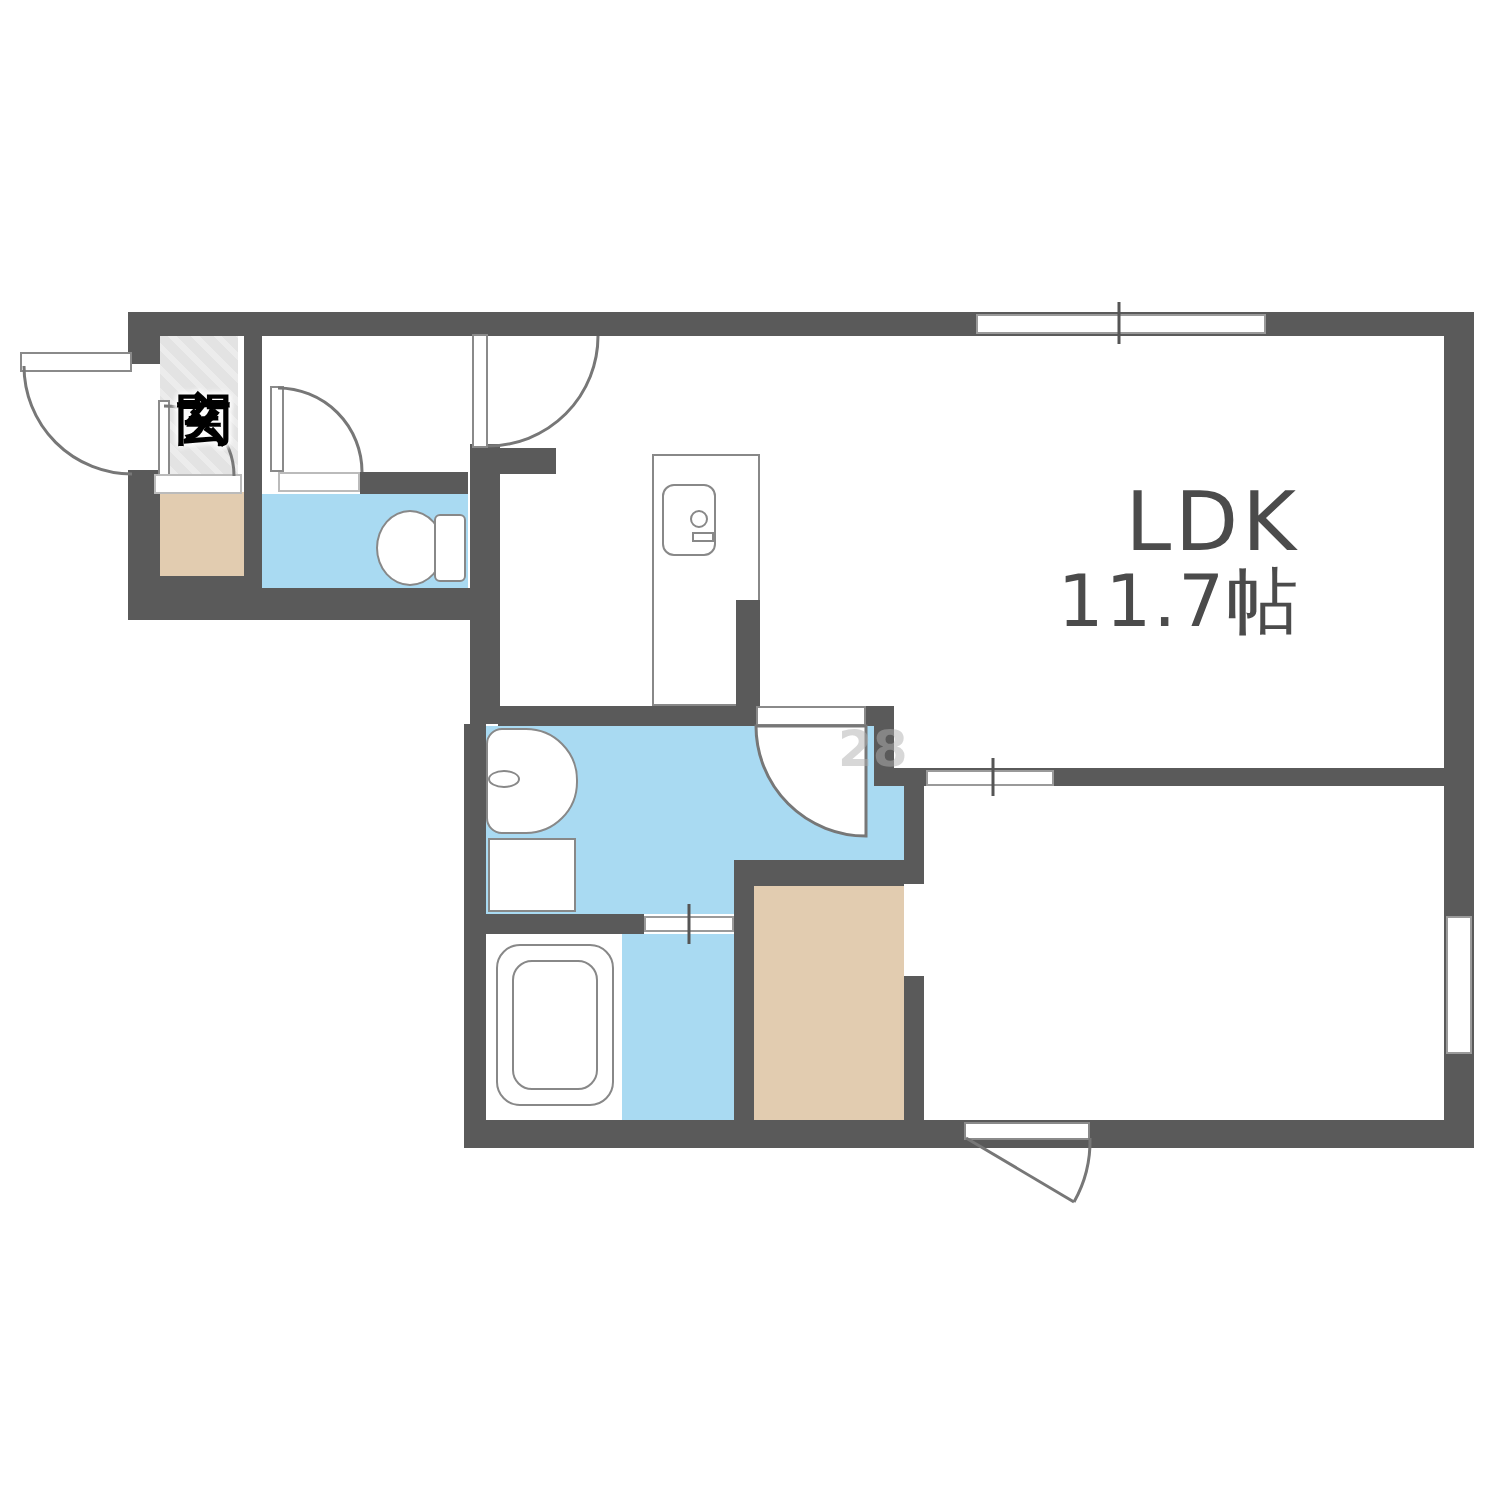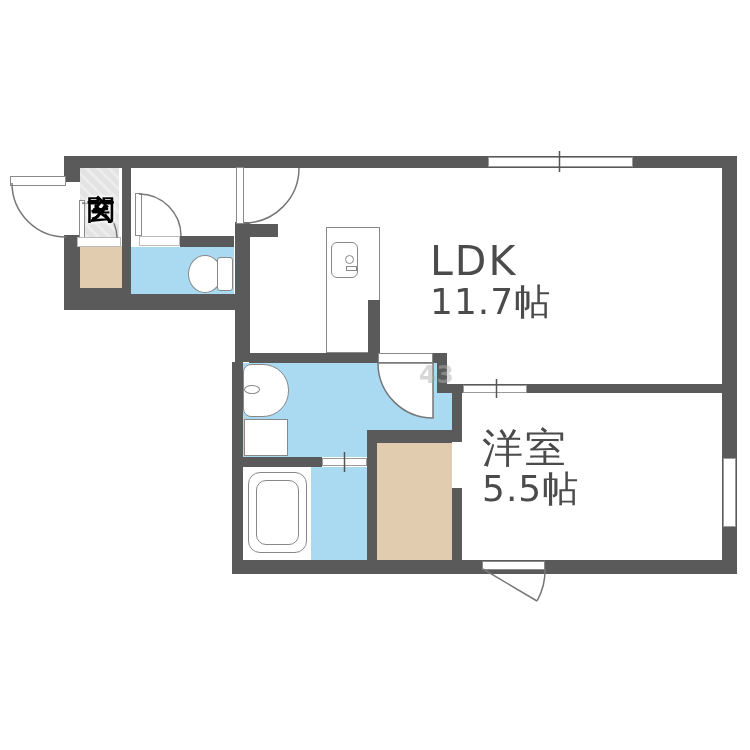--- a/index.html
+++ b/index.html
@@ -16,21 +16,21 @@
     background:repeating-linear-gradient(45deg,#e3e3e3 0 5px,#ececec 5px 8px);
   }
   .opening{position:absolute;background:#fff;z-index:3;}
   .leaf{position:absolute;background:#fff;border:1px solid #8a8a8a;box-sizing:border-box;z-index:3;}
   .slider{position:absolute;background:#fff;border:1px solid #9a9a9a;box-sizing:border-box;z-index:3;}
   .window{position:absolute;background:#fff;border:1px solid #9a9a9a;box-sizing:border-box;z-index:3;}
   .threshold{position:absolute;background:#fff;border:1px solid #bbb;box-sizing:border-box;z-index:3;}
   .fixture{position:absolute;background:#fff;border:1.5px solid var(--fixture-outline,#888);box-sizing:border-box;z-index:4;}
   .fixdark{position:absolute;background:var(--wall,#5a5a5a);z-index:4;}
   #arcs{position:absolute;left:0;top:0;z-index:5;pointer-events:none;}
-  .label{position:absolute;z-index:6;color:var(--label-text,#4b4b4b);text-align:left;line-height:1.08;}
+  .label{position:absolute;z-index:6;color:var(--label-text,#4b4b4b);text-align:right;line-height:1.08;}
   .label .big{font-size:41px;letter-spacing:2px;}
   .label .area{font-size:36px;letter-spacing:1px;}
   #entrance-label{
     writing-mode:vertical-rl;font-size:27px;font-weight:bold;letter-spacing:4px;
     text-shadow:0 0 3px #fff,0 0 3px #fff,0 0 4px #fff;z-index:6;
   }
   .watermark{position:absolute;z-index:7;color:rgba(175,175,175,0.5);white-space:nowrap;}
 </style>
 </head>
 <body>
@@ -104,21 +104,17 @@
     <path d="M 545 569 A 62 62 0 0 1 537 601" fill="none" stroke="#777" stroke-width="1.5"></path>
     <line x1="559.5" y1="151" x2="559.5" y2="172" stroke="#555" stroke-width="1.5"></line>
     <line x1="496.5" y1="379" x2="496.5" y2="398" stroke="#555" stroke-width="1.5"></line>
     <line x1="344.5" y1="452" x2="344.5" y2="472" stroke="#555" stroke-width="1.5"></line>
   </svg>
 
   <div class="label" style="left:430px;top:239px;width:220px;">
     <div class="big">LDK</div>
     <div class="area">11.7帖</div>
   </div>
-  <div class="label" style="left:482px;top:426px;width:222px;">
-    <div class="big">洋室</div>
-    <div class="area">5.5帖</div>
-  </div>
   <div class="abs" id="entrance-label" style="left:83px;top:172px;height:66px;">玄関</div>
 
-  <div class="watermark" style="left:419px;top:360px;font-size:25px;font-weight:bold;">43</div>
+  <div class="watermark" style="left:419px;top:360px;font-size:25px;font-weight:bold;">28</div>
 
 </div>
 
 </body></html>

